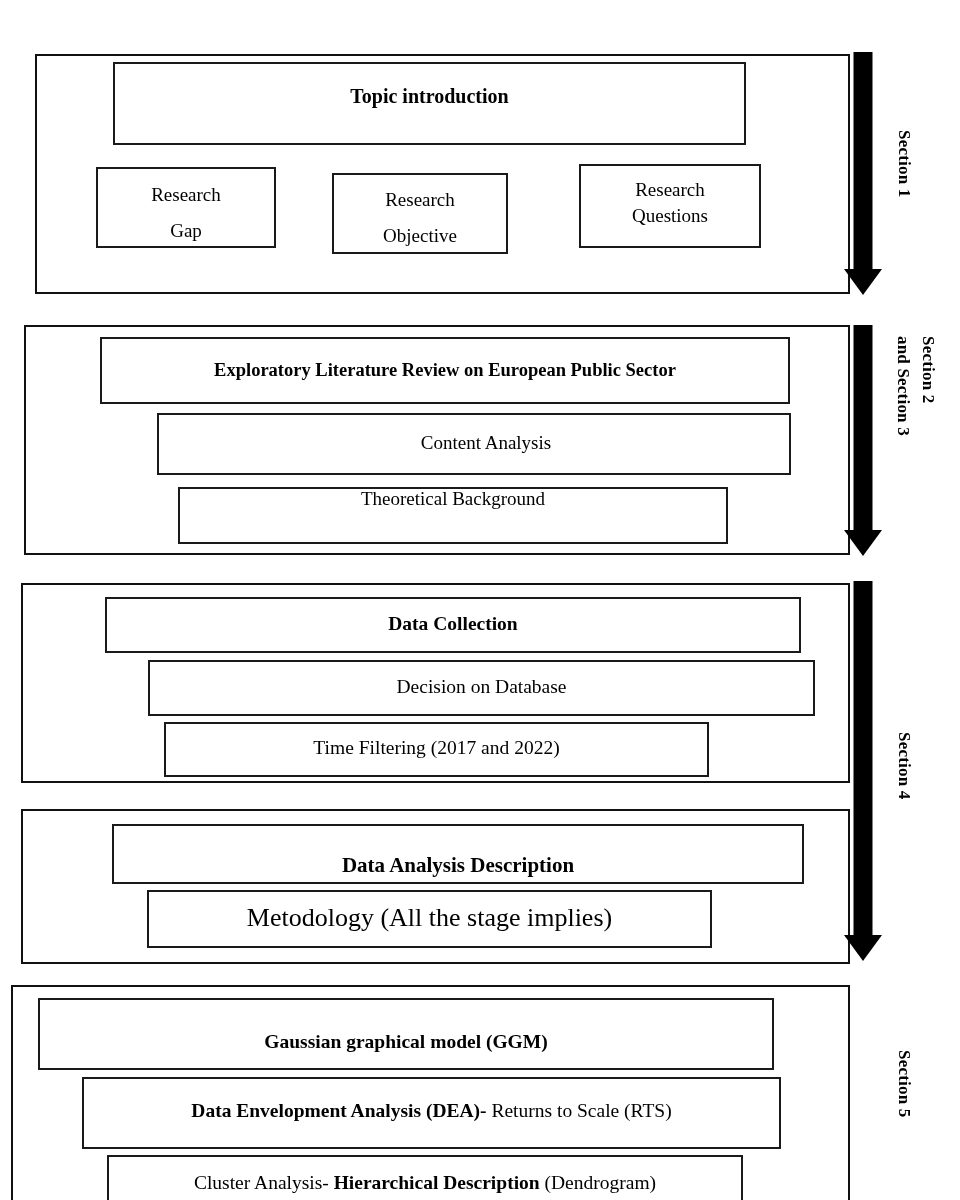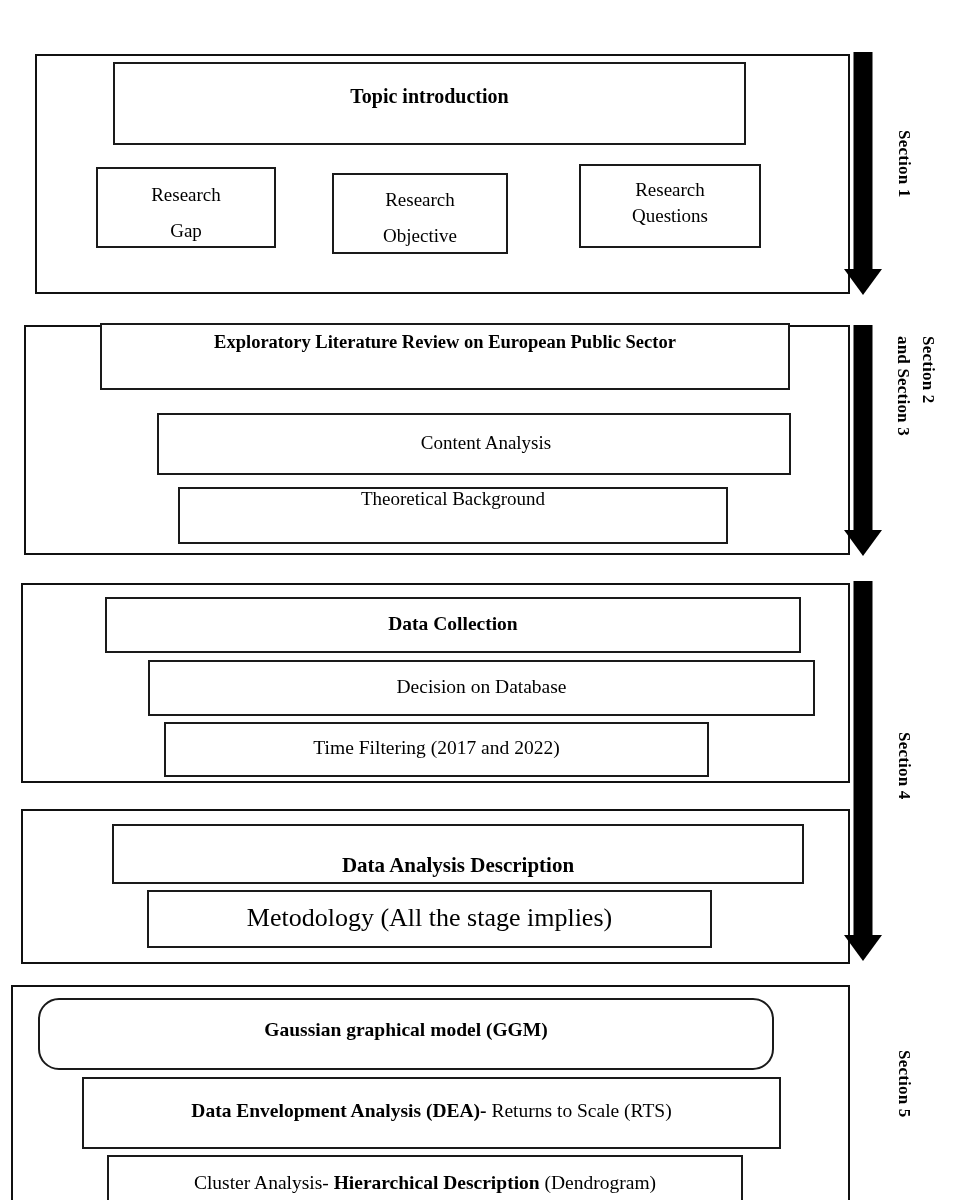--- a/index.html
+++ b/index.html
@@ -128,21 +128,21 @@
     <div class="shaft" style="height:217px;"></div>
     <div class="head"></div>
   </div>
 
   <div class="side-label" style="left:914px; top:90px;">
     <span>Section 1</span>
   </div>
 
   <div class="section-box" style="left:24px; top:285px; width:826px; height:230px;"></div>
 
-  <div class="node" style="left:100px; top:283px; width:690px; height:67px; font-size:18.5px; padding-top:8px;">
+  <div class="node" style="left:100px; top:297px; width:690px; height:67px; font-size:18.5px; padding-top:22px;">
     <span class="txt bold">Exploratory Literature Review on European Public Sector</span>
   </div>
 
   <div class="node" style="left:157px; top:373px; width:634px; height:62px; font-size:19px; padding-top:18px;padding-left:24px;">
     <span class="txt reg">Content Analysis</span>
   </div>
 
   <div class="node" style="left:178px; top:447px; width:550px; height:57px; font-size:19px; ">
     <span class="txt reg">Theoretical Background</span>
   </div>
@@ -187,21 +187,21 @@
     <div class="shaft" style="height:354px;"></div>
     <div class="head"></div>
   </div>
 
   <div class="side-label" style="left:914px; top:692px;">
     <span>Section 4</span>
   </div>
 
   <div class="section-box" style="left:11px; top:945px; width:839px; height:243px;"></div>
 
-  <div class="node" style="left:38px; top:958px; width:736px; height:72px; font-size:19.5px; padding-top:20px;border-radius:21px;">
+  <div class="node" style="left:38px; top:958px; width:736px; height:72px; font-size:19.5px; padding-top:32px;">
     <span class="txt bold">Gaussian graphical model (GGM)</span>
   </div>
 
   <div class="node" style="left:82px; top:1037px; width:699px; height:72px; font-size:19.5px; padding-top:22px;">
     <span class="txt">
       <span class="bold">Data Envelopment Analysis (DEA)-</span><span class="reg"> Returns to Scale (RTS)</span>
     </span>
   </div>
 
   <div class="node" style="left:107px; top:1115px; width:636px; height:63px; font-size:19.5px; padding-top:16px;">

